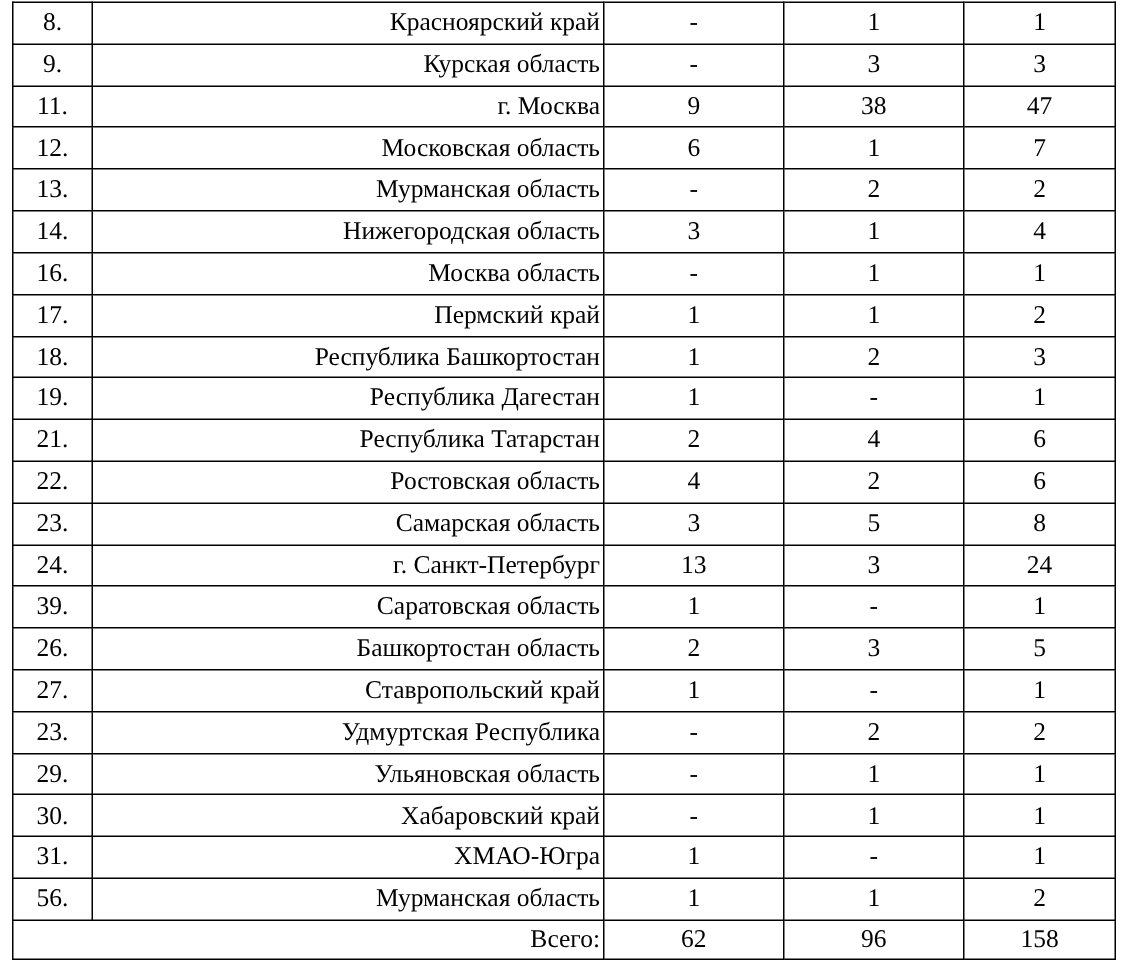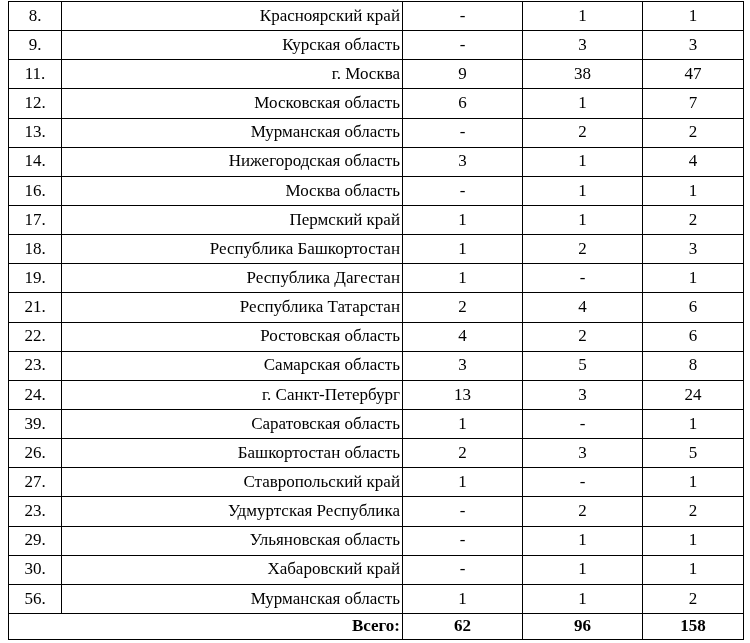--- a/index.html
+++ b/index.html
@@ -41,21 +41,21 @@
     text-align: right;
     padding-left: 7px;
   }
   td.c-num {
     text-align: center;
   }
   tfoot tr {
     height: 26px;
   }
   tfoot td {
-    font-weight: bold;
+    font-weight: normal;
     margin-top: 39px;
   }
   td.c-total-label {
     text-align: right;
     padding-right: 7px;
   }
 </style>
 </head>
 <body>
 
@@ -203,20 +203,27 @@
           <td class="c-num">1</td>
         </tr>
         <tr>
           <td class="c-idx">30.</td>
           <td class="c-region">Хабаровский край</td>
           <td class="c-num">-</td>
           <td class="c-num">1</td>
           <td class="c-num">1</td>
         </tr>
         <tr>
+          <td class="c-idx">31.</td>
+          <td class="c-region">ХМАО-Югра</td>
+          <td class="c-num">1</td>
+          <td class="c-num">-</td>
+          <td class="c-num">1</td>
+        </tr>
+        <tr>
           <td class="c-idx">56.</td>
           <td class="c-region">Мурманская область</td>
           <td class="c-num">1</td>
           <td class="c-num">1</td>
           <td class="c-num">2</td>
         </tr>
       </tbody>
     <tfoot>
       <tr>
         <td colspan="2" class="c-total-label">Всего:</td>

